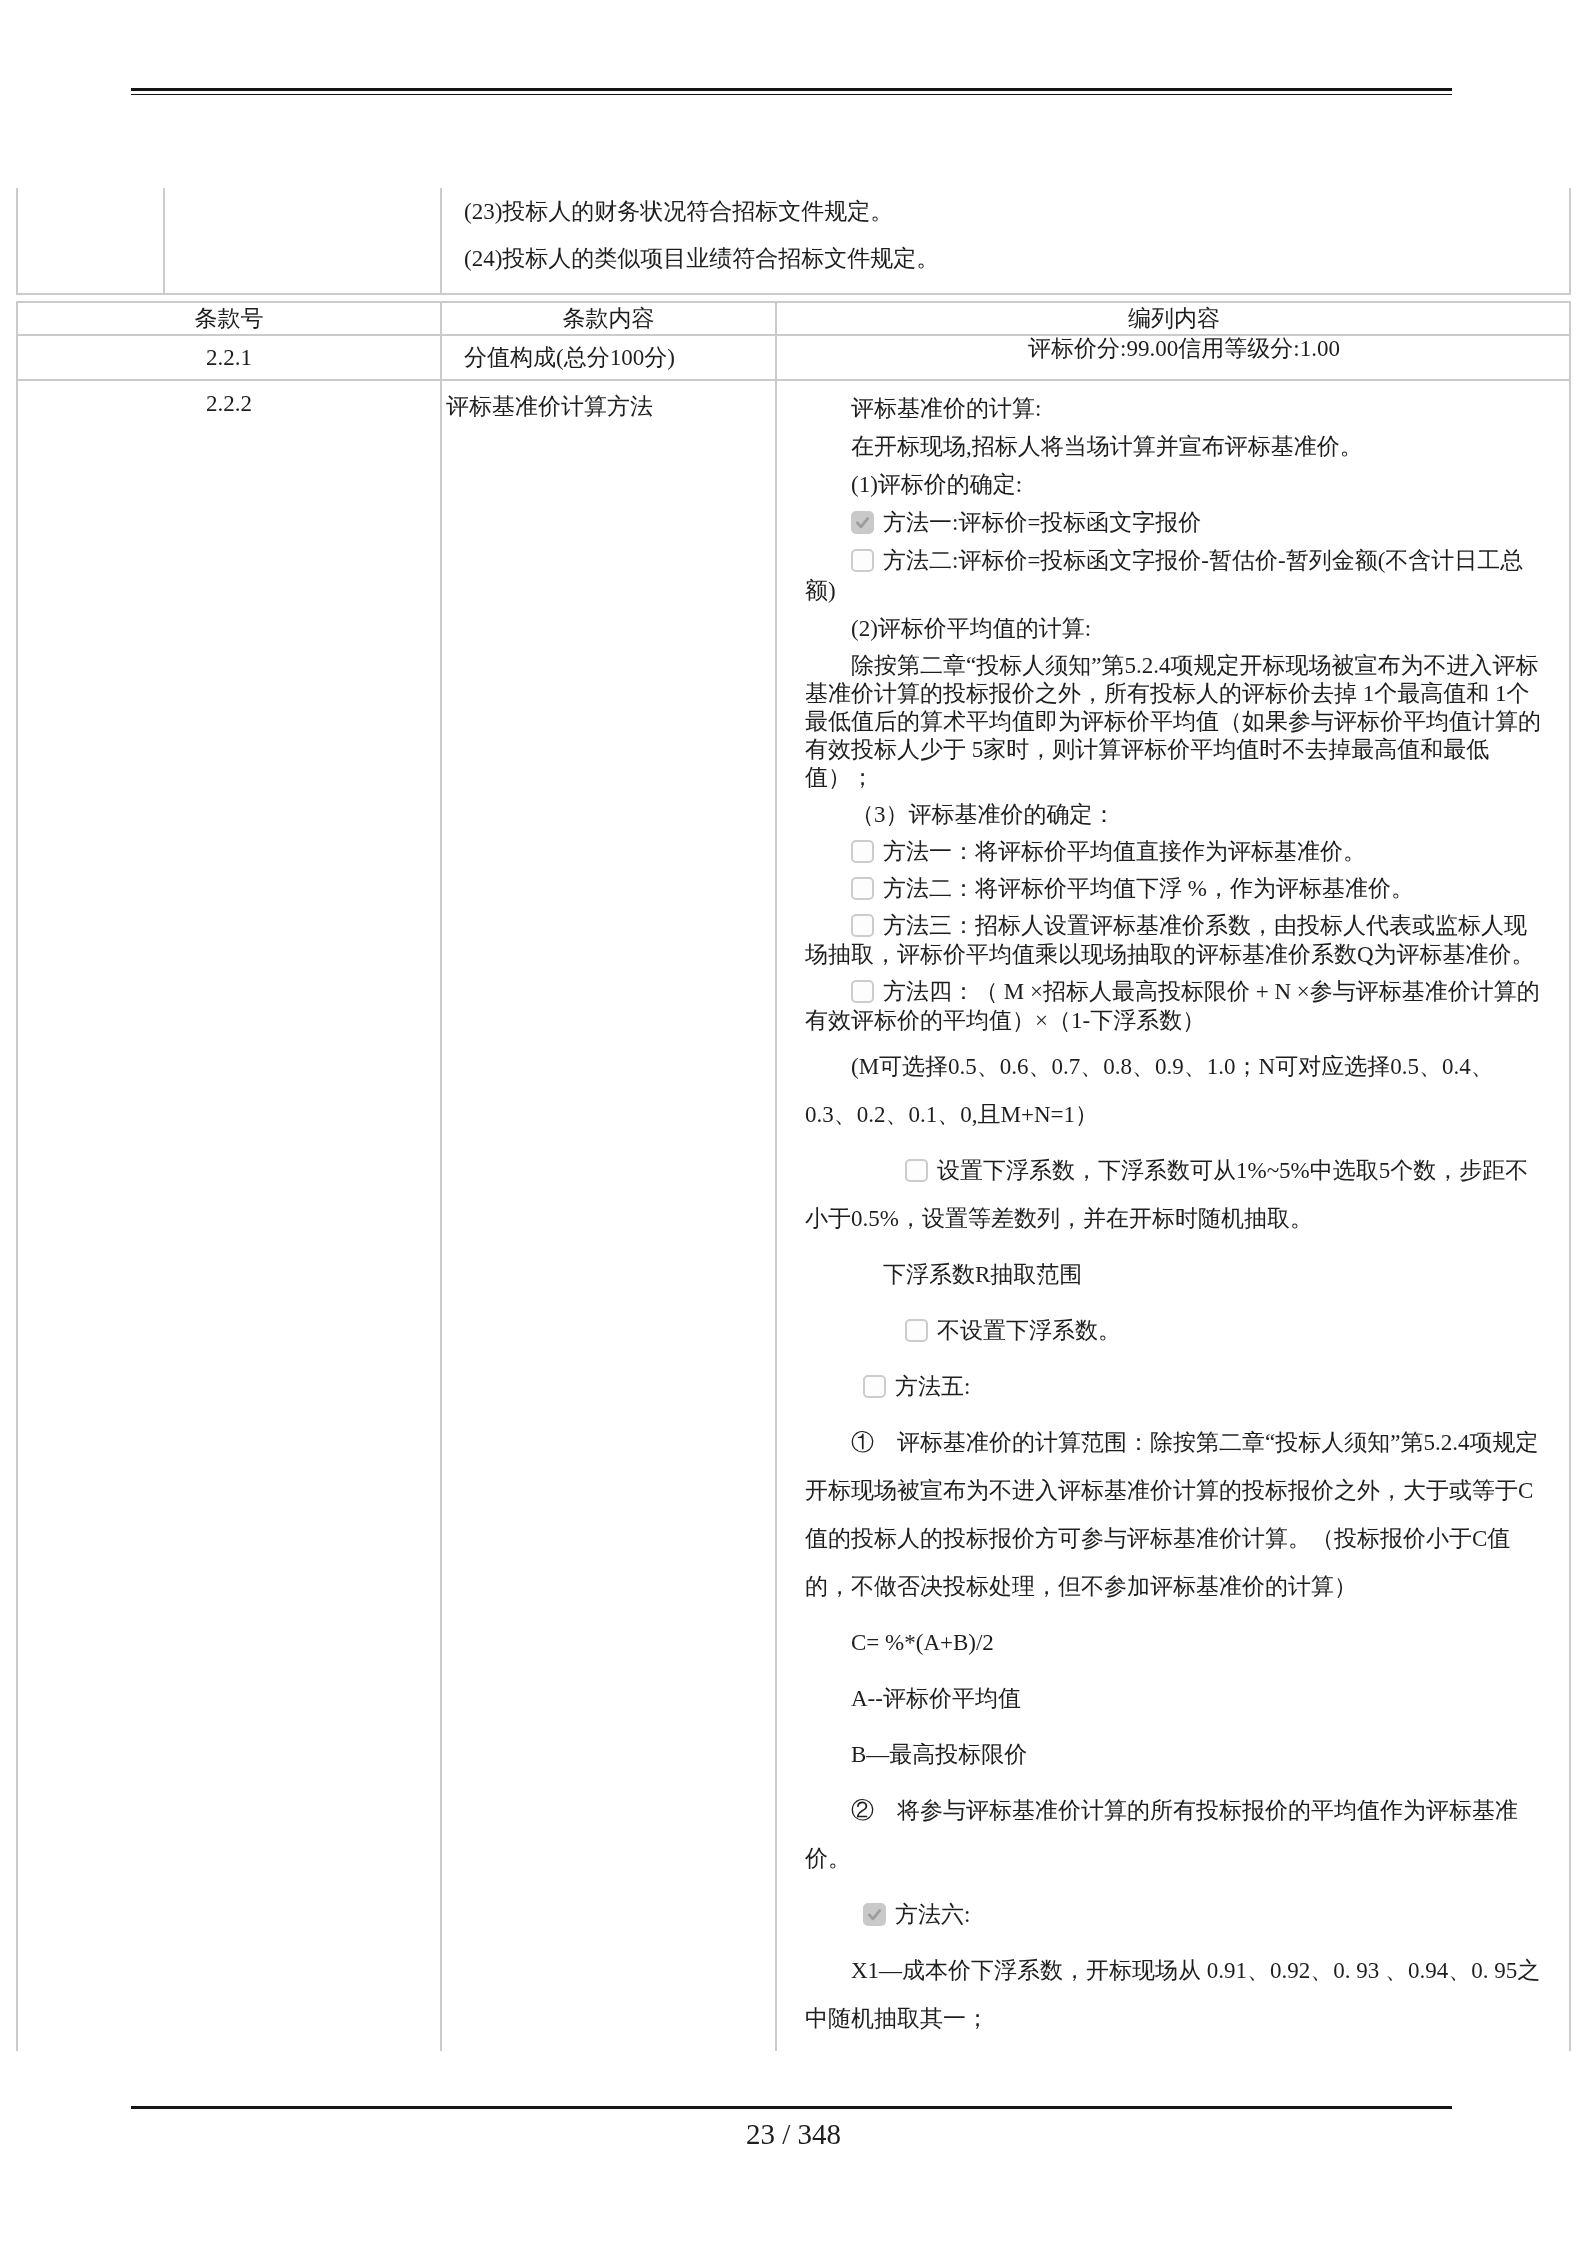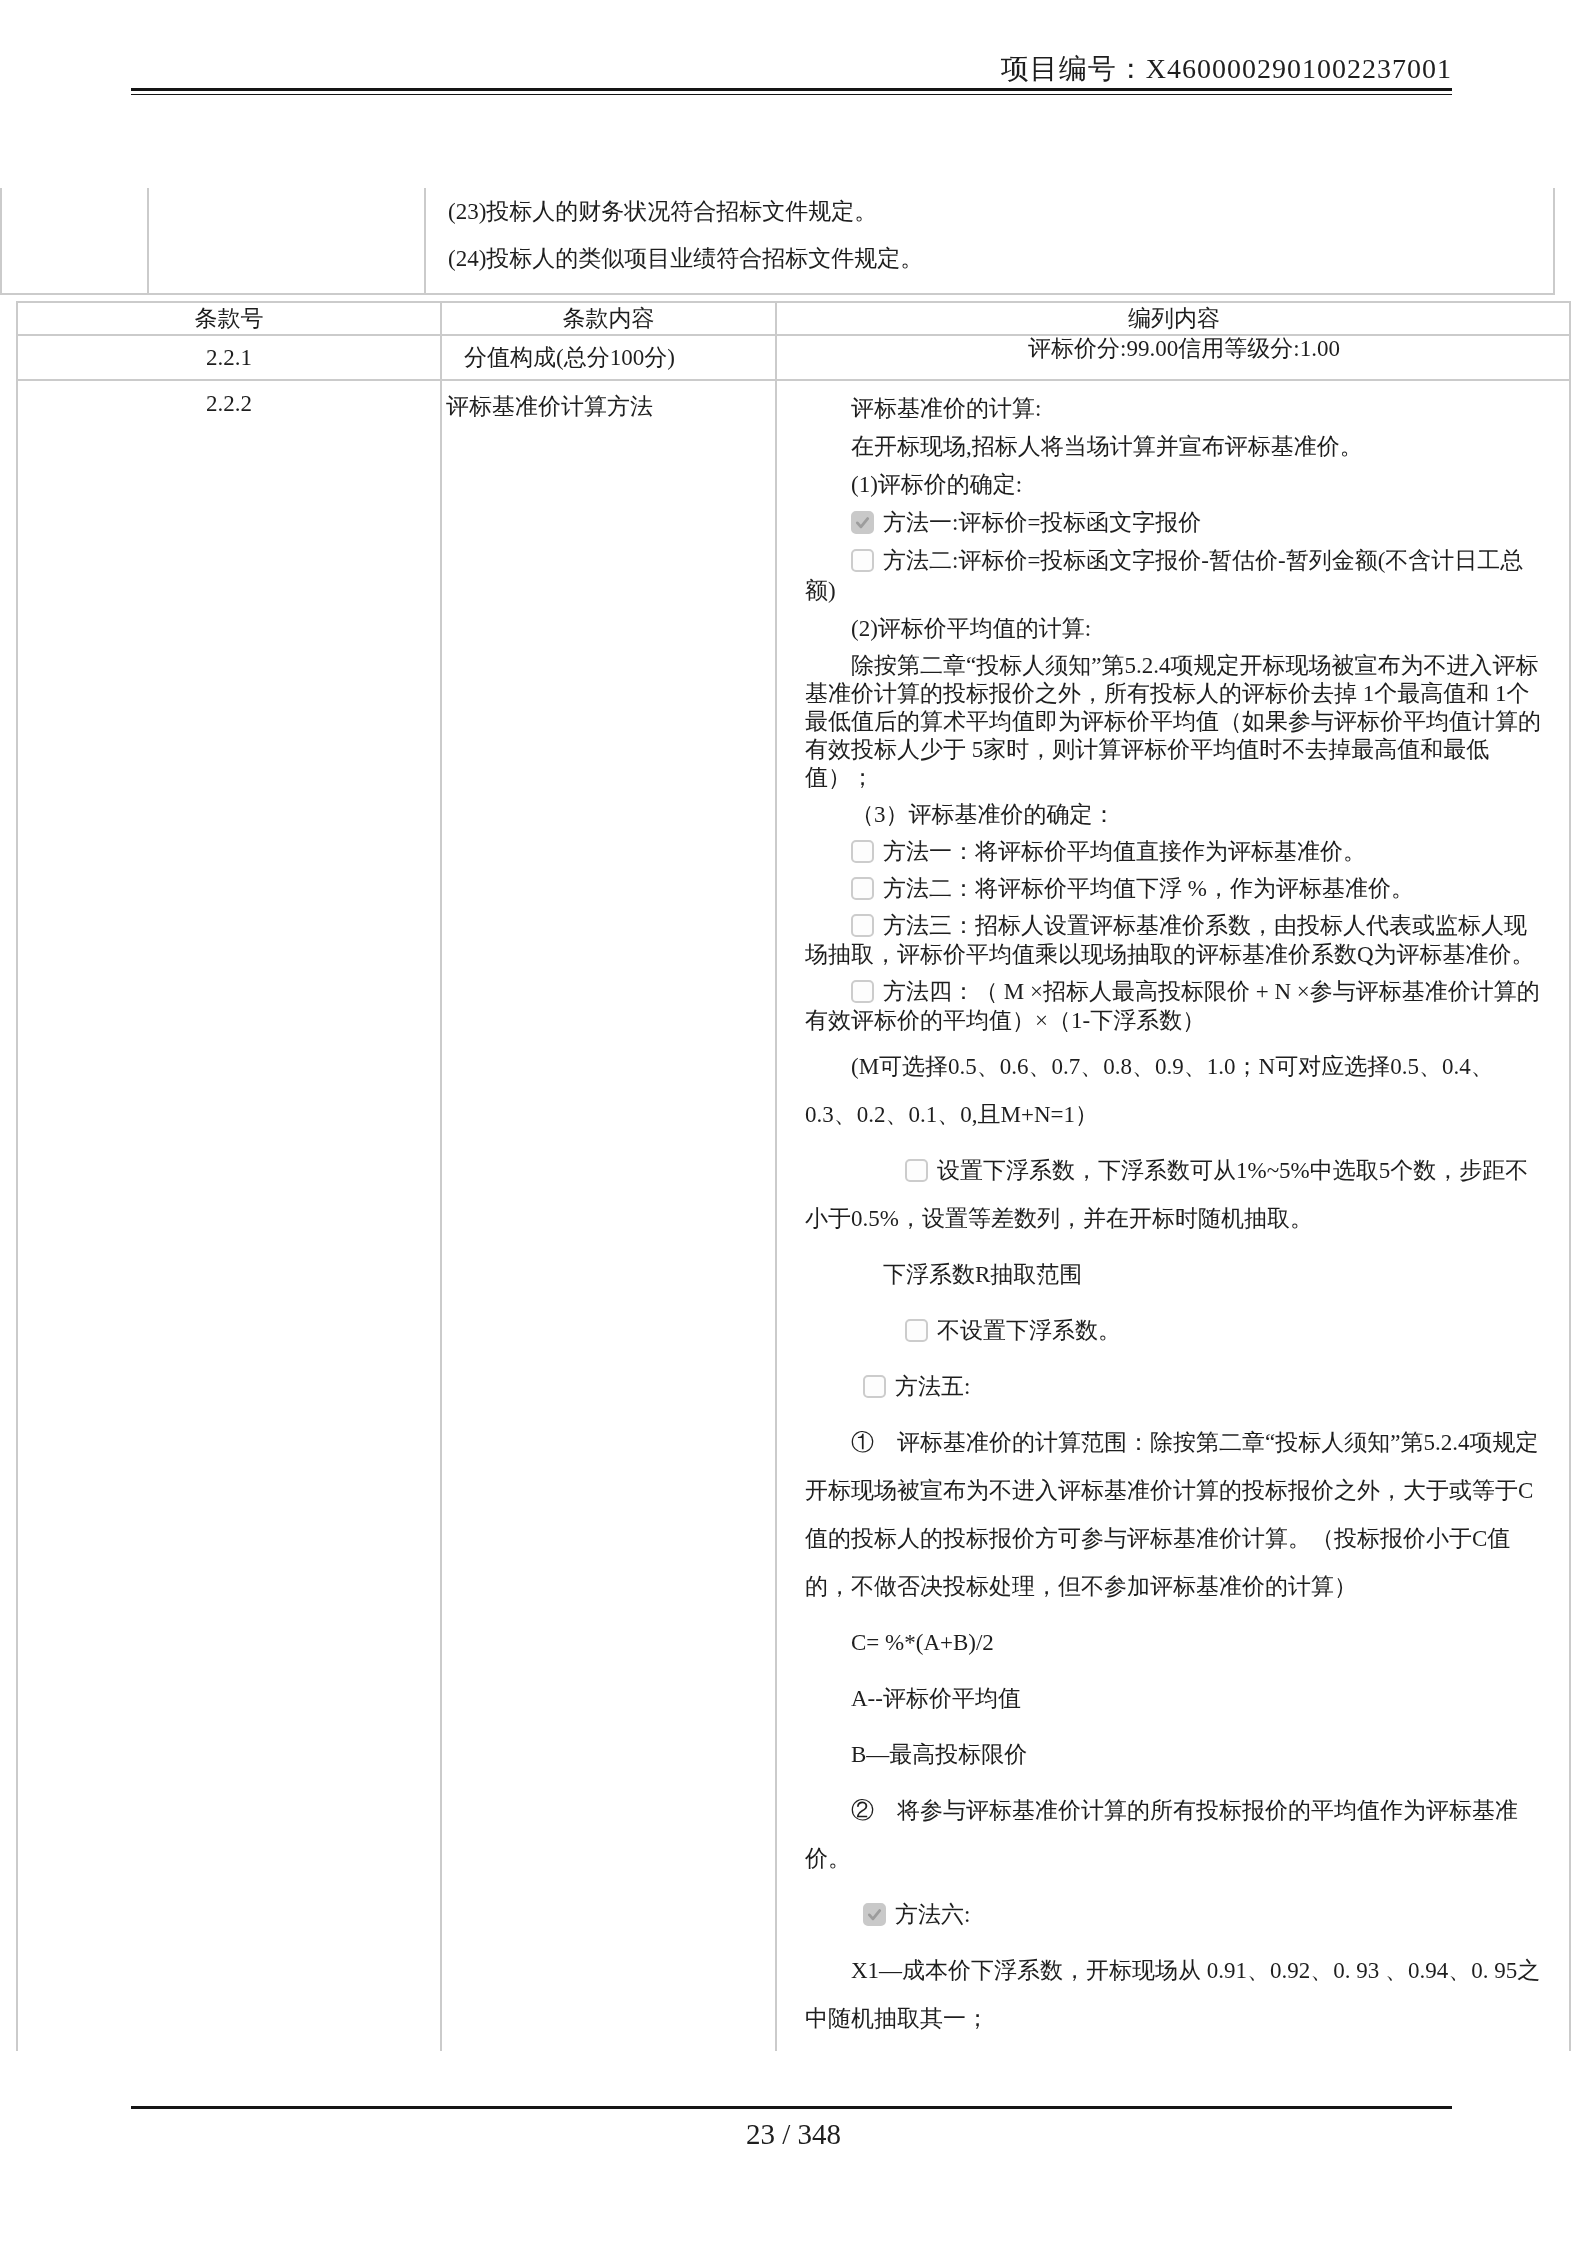--- a/index.html
+++ b/index.html
@@ -15,21 +15,21 @@
   .hdr-text{
     position:absolute;top:50px;right:135px;
     font-size:28px;letter-spacing:1px;white-space:nowrap;
   }
   .hdr-rule{
     position:absolute;top:88px;left:131px;width:1321px;height:3px;
     border-top:3px solid #151515;border-bottom:1px solid #151515;
   }
   
   .pretable{
-    position:absolute;top:188px;left:0;width:1555px;height:107px;
+    position:absolute;top:188px;left:16px;width:1555px;height:107px;
     display:grid;grid-template-columns:147px 277px 1131px;
     border-left:2px solid #cbcbcb;border-right:2px solid #cbcbcb;border-bottom:2px solid #cbcbcb;
     box-sizing:border-box;
   }
   .pretable .cell{border-right:2px solid #cbcbcb;box-sizing:border-box;}
   .pretable .cell:last-child{border-right:none;}
   .pretable p{margin:0 0 23px 0;padding-left:22px;font-size:23px;line-height:24px;}
   .pretable .cell3{padding-top:12px;}
   
   .maintable{
@@ -77,21 +77,20 @@
   .cb svg{display:block;width:19px;height:19px;}
   
   .ftr-rule{position:absolute;top:2106px;left:131px;width:1321px;border-top:3px solid #151515;}
   .ftr-page{position:absolute;top:2118px;left:0;width:1587px;text-align:center;font-size:29px;}
 </style>
 </head>
 <body>
 
 <div class="page">
 
-  <div class="hdr-text">项目编号：X4600002901002237001</div>
   <div class="hdr-rule"></div>
 
   <div class="pretable">
     <div class="cell"></div>
     <div class="cell"></div>
     <div class="cell cell3">
       <p>(23)投标人的财务状况符合招标文件规定。</p>
       <p>(24)投标人的类似项目业绩符合招标文件规定。</p>
     </div>
   </div>

